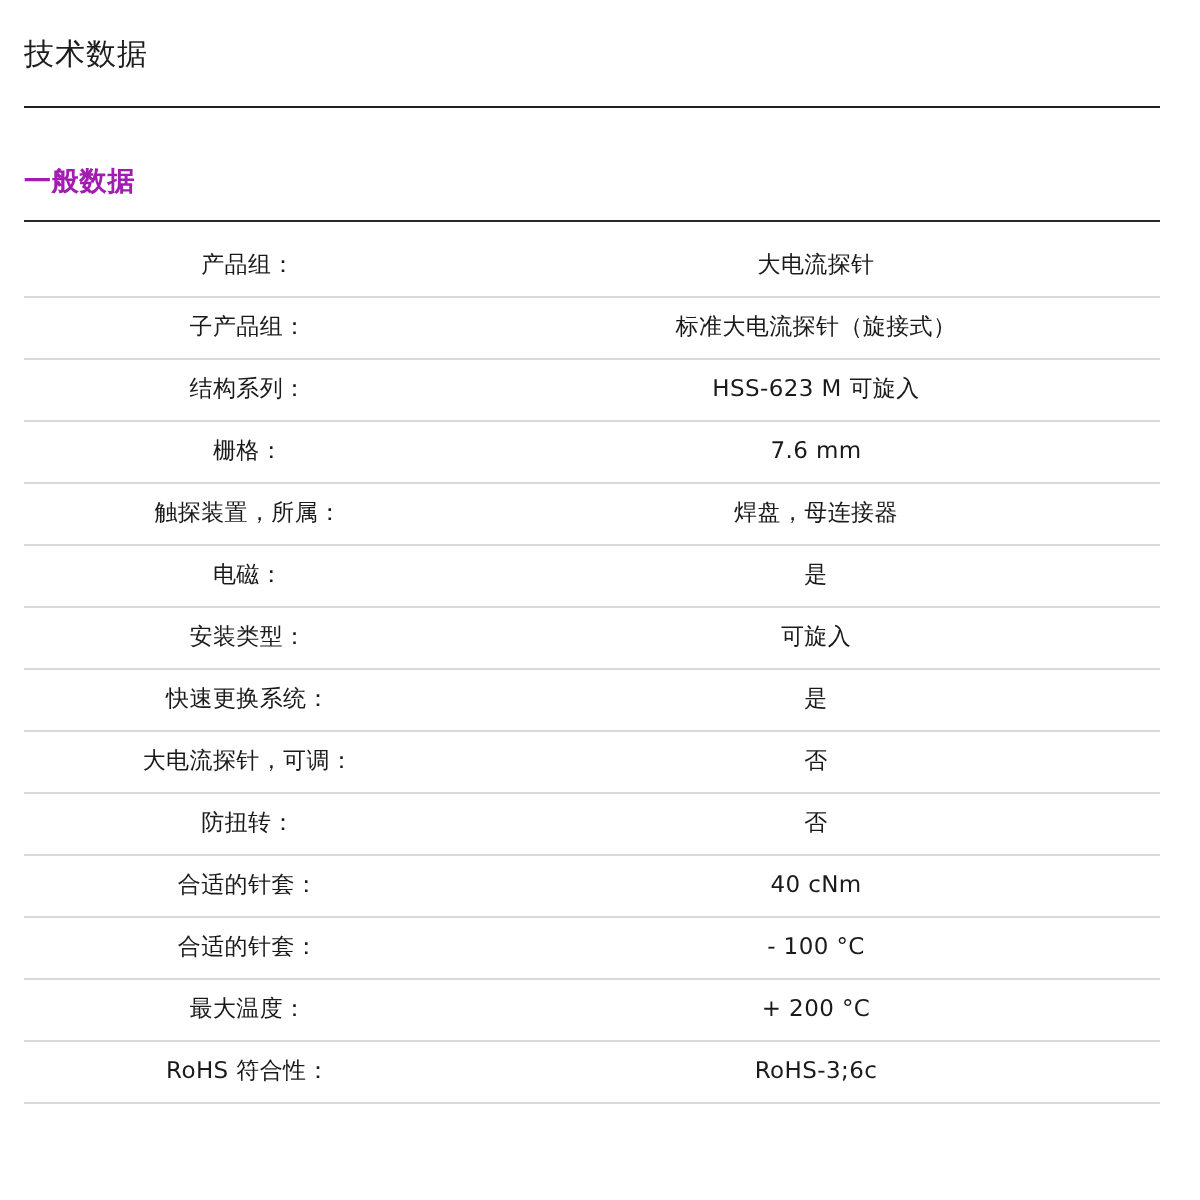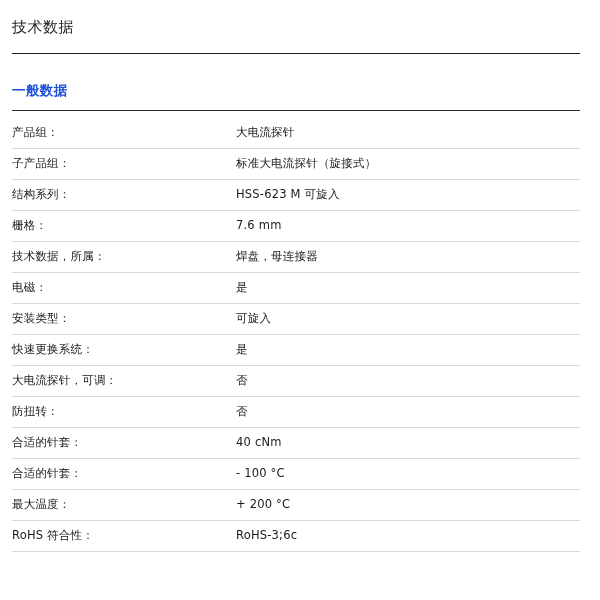--- a/index.html
+++ b/index.html
@@ -30,21 +30,21 @@
     letter-spacing: 0.5px;
   }
   .title-rule {
     border-bottom: 1px solid #1f1f1f;
     height: 0;
     margin: 0;
   }
   .section-title {
     font-size: 13.5px;
     font-weight: 700;
-    color: #1d4ed8;
+    color: #a21caf;
     padding-top: 28px;
     padding-bottom: 10px;
     letter-spacing: 0.4px;
   }
   .section-rule {
     border-bottom: 1px solid #2a2a2a;
     height: 0;
     margin: 0 0 6px 0;
   }
   table.spec {
@@ -55,20 +55,21 @@
   table.spec tr {
     height: 31px;
   }
   table.spec td {
     font-size: 11.5px;
     color: #1a1a1a;
     vertical-align: middle;
     border-bottom: 1px solid #d9d9d9;
     padding: 0;
     line-height: 1.4;
+    text-align: center;
   }
   td.label {
     width: 224px;
     padding-left: 1px;
     letter-spacing: 0.2px;
   }
   td.value {
     padding-left: 6px;
     letter-spacing: 0.2px;
   }
@@ -96,21 +97,21 @@
         </tr>
         <tr>
           <td class="label">结构系列：</td>
           <td class="value">HSS-623 M 可旋入</td>
         </tr>
         <tr>
           <td class="label">栅格：</td>
           <td class="value">7.6 mm</td>
         </tr>
         <tr>
-          <td class="label">技术数据，所属：</td>
+          <td class="label">触探装置，所属：</td>
           <td class="value">焊盘，母连接器</td>
         </tr>
         <tr>
           <td class="label">电磁：</td>
           <td class="value">是</td>
         </tr>
         <tr>
           <td class="label">安装类型：</td>
           <td class="value">可旋入</td>
         </tr>

